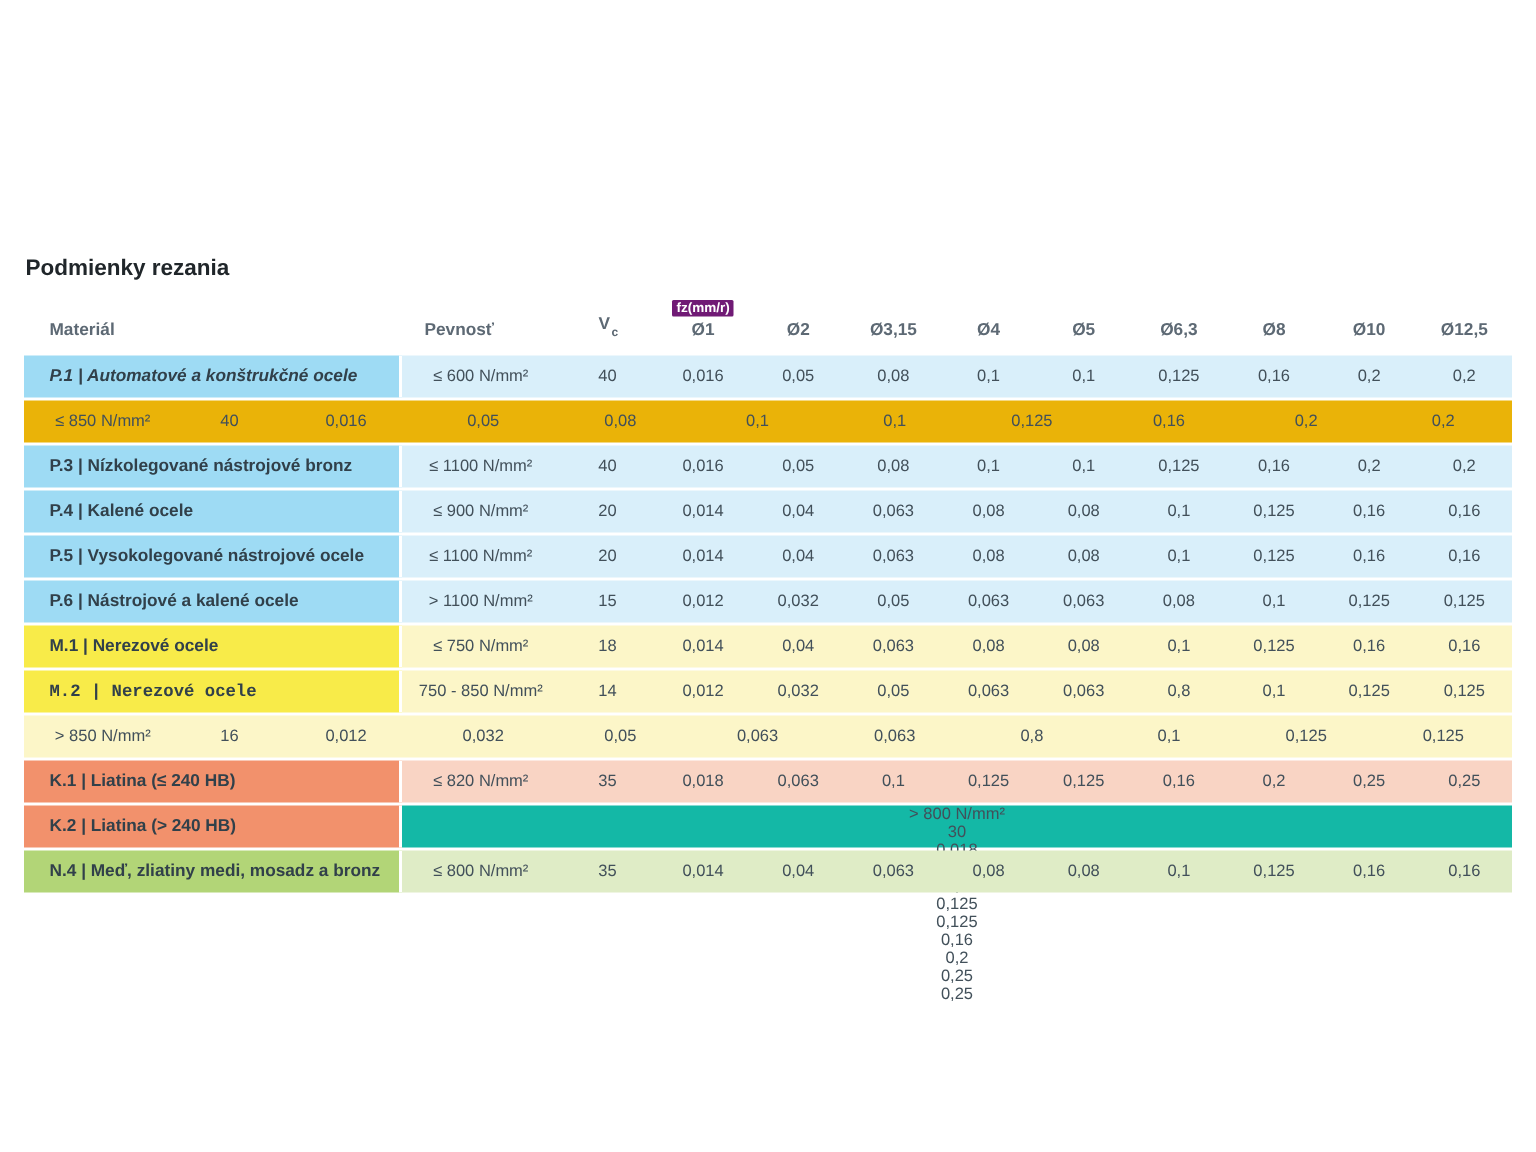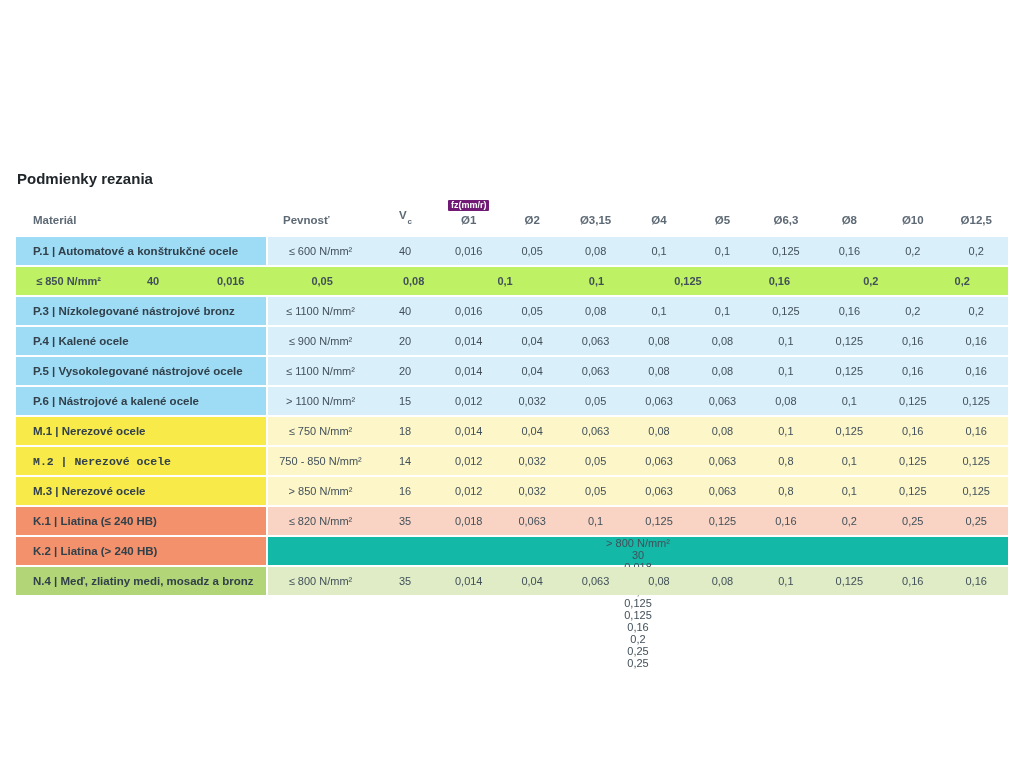--- a/index.html
+++ b/index.html
@@ -102,38 +102,38 @@
         <div class="h-dia">Ø5</div>
         <div class="h-dia">Ø6,3</div>
         <div class="h-dia">Ø8</div>
         <div class="h-dia">Ø10</div>
         <div class="h-dia">Ø12,5</div>
       </div>
     </div>
 
     <div>
   <div class="row">
-    <div class="cell-material" style="background: rgb(158, 219, 244);">P.1 | Automatové a konštrukčné ocele</div>
+    <div class="cell-material" style="background: rgb(158, 219, 244); font-style: italic;">P.1 | Automatové a konštrukčné ocele</div>
     <div class="row-band" style="background: rgb(217, 239, 250);">
       <div class="cell-strength">≤ 600 N/mm²</div>
       <div class="cell-vc">40</div>
     <div class="cell-value">0,016</div>
             <div class="cell-value">0,05</div>
             <div class="cell-value">0,08</div>
             <div class="cell-value">0,1</div>
             <div class="cell-value">0,1</div>
             <div class="cell-value">0,125</div>
             <div class="cell-value">0,16</div>
             <div class="cell-value">0,2</div>
             <div class="cell-value">0,2</div>
           </div>
   </div>
 
   <div class="row">
-    <div class="row-band" style="background: #bef264; font-weight: bold;">
+    <div class="row-band" style="background: #eab308;">
       <div class="cell-strength">≤ 850 N/mm²</div>
       <div class="cell-vc">40</div>
     <div class="cell-value">0,016</div>
             <div class="cell-value">0,05</div>
             <div class="cell-value">0,08</div>
             <div class="cell-value">0,1</div>
             <div class="cell-value">0,1</div>
             <div class="cell-value">0,125</div>
             <div class="cell-value">0,16</div>
             <div class="cell-value">0,2</div>
@@ -237,21 +237,20 @@
             <div class="cell-value">0,063</div>
             <div class="cell-value">0,063</div>
             <div class="cell-value">0,8</div>
             <div class="cell-value">0,1</div>
             <div class="cell-value">0,125</div>
             <div class="cell-value">0,125</div>
           </div>
   </div>
 
   <div class="row">
-    <div class="cell-material" style="background: rgb(248, 235, 73);">M.3 | Nerezové ocele</div>
     <div class="row-band" style="background: rgb(252, 246, 200);">
       <div class="cell-strength">&gt; 850 N/mm²</div>
       <div class="cell-vc">16</div>
     <div class="cell-value">0,012</div>
             <div class="cell-value">0,032</div>
             <div class="cell-value">0,05</div>
             <div class="cell-value">0,063</div>
             <div class="cell-value">0,063</div>
             <div class="cell-value">0,8</div>
             <div class="cell-value">0,1</div>

